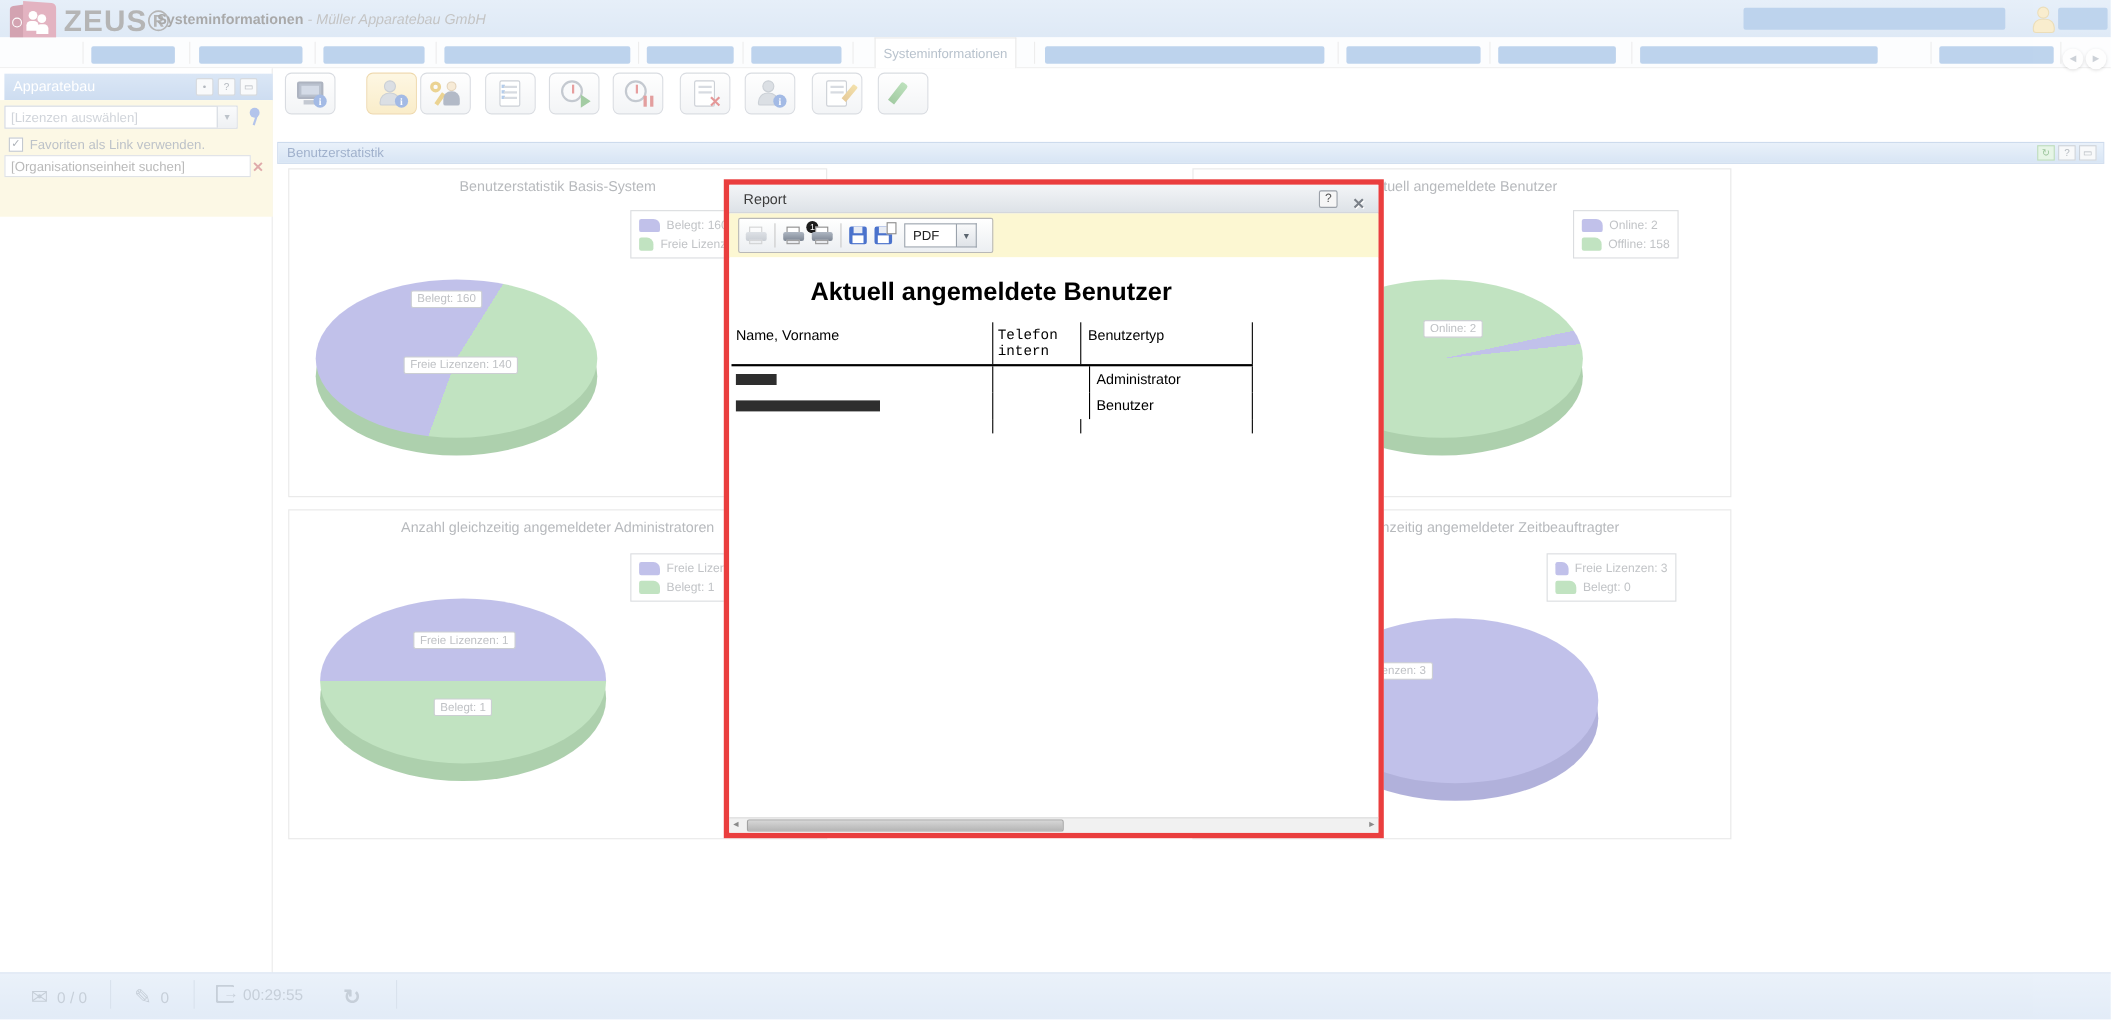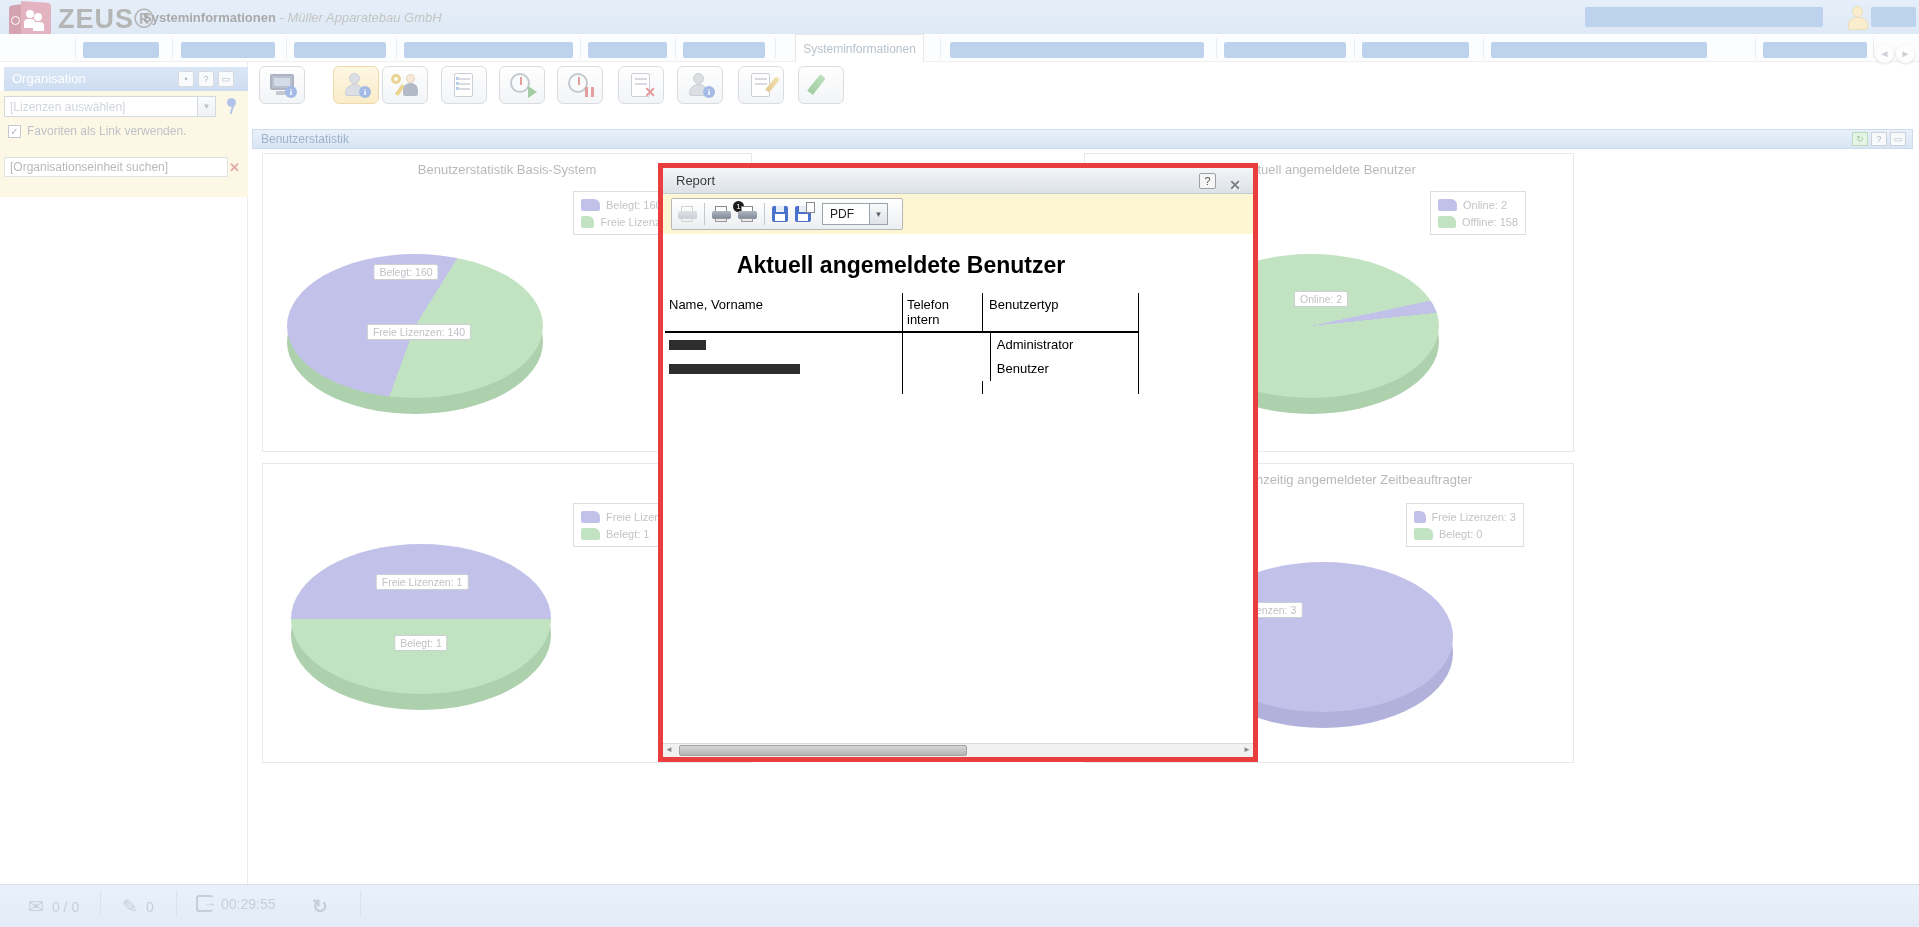--- a/index.html
+++ b/index.html
@@ -49,21 +49,21 @@
   .sb-yellow { position:absolute; left:0; top:29px; width:248px; height:106px; background:#fbf3cc; }
   .combo { position:absolute; left:4px; top:5px; width:212px; height:21px; background:#fff; border:1px solid #aab4c2; display:flex; }
   .combo .val { flex:1; font-size:12px; color:#a4acb8; padding:3px 0 0 5px; overflow:hidden; white-space:nowrap; }
   .combo .arr { width:18px; background:linear-gradient(#f6f8fa,#dfe4ea); border-left:1px solid #aab4c2; color:#7c8896; font-size:8px; text-align:center; line-height:20px; }
   .pin { position:absolute; left:226px; top:7px; width:12px; height:16px; }
   .pin .hd { position:absolute; left:1px; top:0; width:9px; height:9px; border-radius:50%; background:#6a8ad8; }
   .pin .st { position:absolute; left:5px; top:7px; width:2px; height:9px; background:#6a8ad8; transform:rotate(18deg); }
   .cbrow { position:absolute; left:8px; top:33px; display:flex; align-items:center; gap:6px; }
   .cb { width:13px; height:13px; background:#fff; border:1px solid #8a94a2; font-size:10px; line-height:11px; text-align:center; color:#5a6472; }
   .cbl { font-size:12px; color:#7c8694; }
-  .searchrow { position:absolute; left:4px; top:66px; width:240px; }
+  .searchrow { position:absolute; left:4px; top:50px; width:240px; }
   .search { width:224px; height:20px; border:1px solid #c0c6ce; background:#fff; font-size:12px; color:#a8a8a8; padding:0 5px; font-family:"Liberation Sans",sans-serif; }
   .sx { position:absolute; right:4px; top:3px; font-size:13px; font-weight:bold; color:#c05858; }
 
   
   .tbtn { position:absolute; top:66px; width:46px; height:38px; border:1px solid #b4bac4; border-radius:6px;
           background:linear-gradient(#ffffff,#e8ebef); display:flex; align-items:center; justify-content:center; }
   .tbtn.active { background:linear-gradient(#fdf0c8,#f6dc96); border-color:#dfb45e; }
   .ic { position:relative; width:30px; height:26px; }
   .ic .mon { position:absolute; left:3px; top:2px; width:24px; height:16px; background:#76849e; border-radius:2px; border:2px solid #5d6a82; }
   .ic .mon:after { content:""; position:absolute; left:2px; top:2px; width:16px; height:8px; background:#aab8d0; }
@@ -144,21 +144,21 @@
   .i-fpage { position:absolute; right:-4px; top:-4px; width:9px; height:11px; background:#fff; border:1px solid #8a8a8a; }
   .m-sel { display:flex; margin-left:4px; }
   .m-sel .v { width:48px; height:22px; border:1px solid #9aa2ac; background:#fff; font-size:12px; color:#222; padding:3px 0 0 7px; }
   .m-sel .a { width:18px; height:22px; border:1px solid #9aa2ac; border-left:none; background:linear-gradient(#f8f9fa,#dfe3e8);
               font-size:8px; color:#5a646e; text-align:center; line-height:21px; }
   .m-body { position:absolute; left:0; top:66px; width:590px; height:509px; background:#fff; color:#000; }
   .m-h1 { margin:18px 0 0 0; width:476px; text-align:center; font-size:23px; font-weight:bold; }
   .rt { width:474px; margin:14px 0 0 2px; }
   .rt-row { display:flex; }
   .rt .c1 { width:237px; padding:4px 2px 4px 4px; }
-  .rt .c2 { width:80px; padding:4px 2px 4px 4px; border-left:1px solid #000; }
+  .rt .c2 { width:80px; padding:4px 2px 4px 4px; border-left:1px solid #000;font-family:Liberation Mono, monospace; }
   .rt .c3 { width:157px; padding:4px 2px 4px 6px; border-left:1px solid #000; border-right:1px solid #000; }
   .rt-head { border-bottom:2px solid #000; font-size:13px; }
   .rt-data { font-size:13px;gap:12px; }
   .rt-tail { height:13px; }
   .redact { display:inline-block; height:10px; background:#2e2e2e; margin-top:3px; }
   .w37 { width:37px; } .w130 { width:131px; }
   .m-scroll { position:absolute; left:0; top:575px; width:590px; height:14px; background:#f1f1f1; border-top:1px solid #dcdcdc; }
   .m-scroll .al { position:absolute; left:2px; top:1px; font-size:8px; color:#8a8a8a; }
   .m-scroll .ar { position:absolute; right:2px; top:1px; font-size:8px; color:#8a8a8a; }
   .m-thumb { position:absolute; left:16px; top:1px; width:288px; height:11px;
@@ -219,21 +219,21 @@
       <div class="tabrect" style="left:1491px;width:216px;"></div>
       <div class="tabsep" style="left:1755px"></div>
       <div class="tabrect" style="left:1763px;width:104px;"></div>
       <div class="tabsep" style="left:1873px"></div>
     </div>
     <div class="tabnav" style="left:1875px;">◄</div>
     <div class="tabnav" style="left:1896px;">►</div>
 
     <div class="sidebar">
       <div class="sb-head">
-        <span>Organisation</span>
+        <span>Apparatebau</span>
         <span class="sb-btn" style="right:54px;">•</span>
         <span class="sb-btn" style="right:34px;">?</span>
         <span class="sb-btn" style="right:14px;">▭</span>
       </div>
       <div class="sb-yellow">
         <div class="combo">
           <div class="val">[Lizenzen auswählen]</div>
           <div class="arr">▼</div>
         </div>
         <div class="pin">
@@ -363,20 +363,21 @@
             <span class="ltxt">Online: 2</span>
           </div>
         <div class="lrow">
             <span class="sw" style="background:#84c884;"></span>
             <span class="ltxt">Offline: 158</span>
           </div>
       </div>
     </div>
 
     <div class="panel" style="left:262px;top:463px;width:490px;height:300px;">
+      <div class="ptitle">Anzahl gleichzeitig angemeldeter Administratoren</div>
       <div class="pie" style="left:28px;top:96px;width:260px;height:150px;background:#5ea25e;"></div>
       <div class="pie" style="left:28px;top:80px;width:260px;height:150px;background:conic-gradient(from 270deg,#8585d6 0 180deg,#84c884 180deg 360deg);"></div>
       <div class="plabel" style="left:159px;top:118px;">Freie Lizenzen: 1</div>
       <div class="plabel" style="left:158px;top:179px;">Belegt: 1</div>
       <div class="legend" style="left:310px;top:39px;width:132px;">
         <div class="lrow">
             <span class="sw" style="background:#8585d6;"></span>
             <span class="ltxt">Freie Lizenzen: 1</span>
           </div>
         <div class="lrow">

